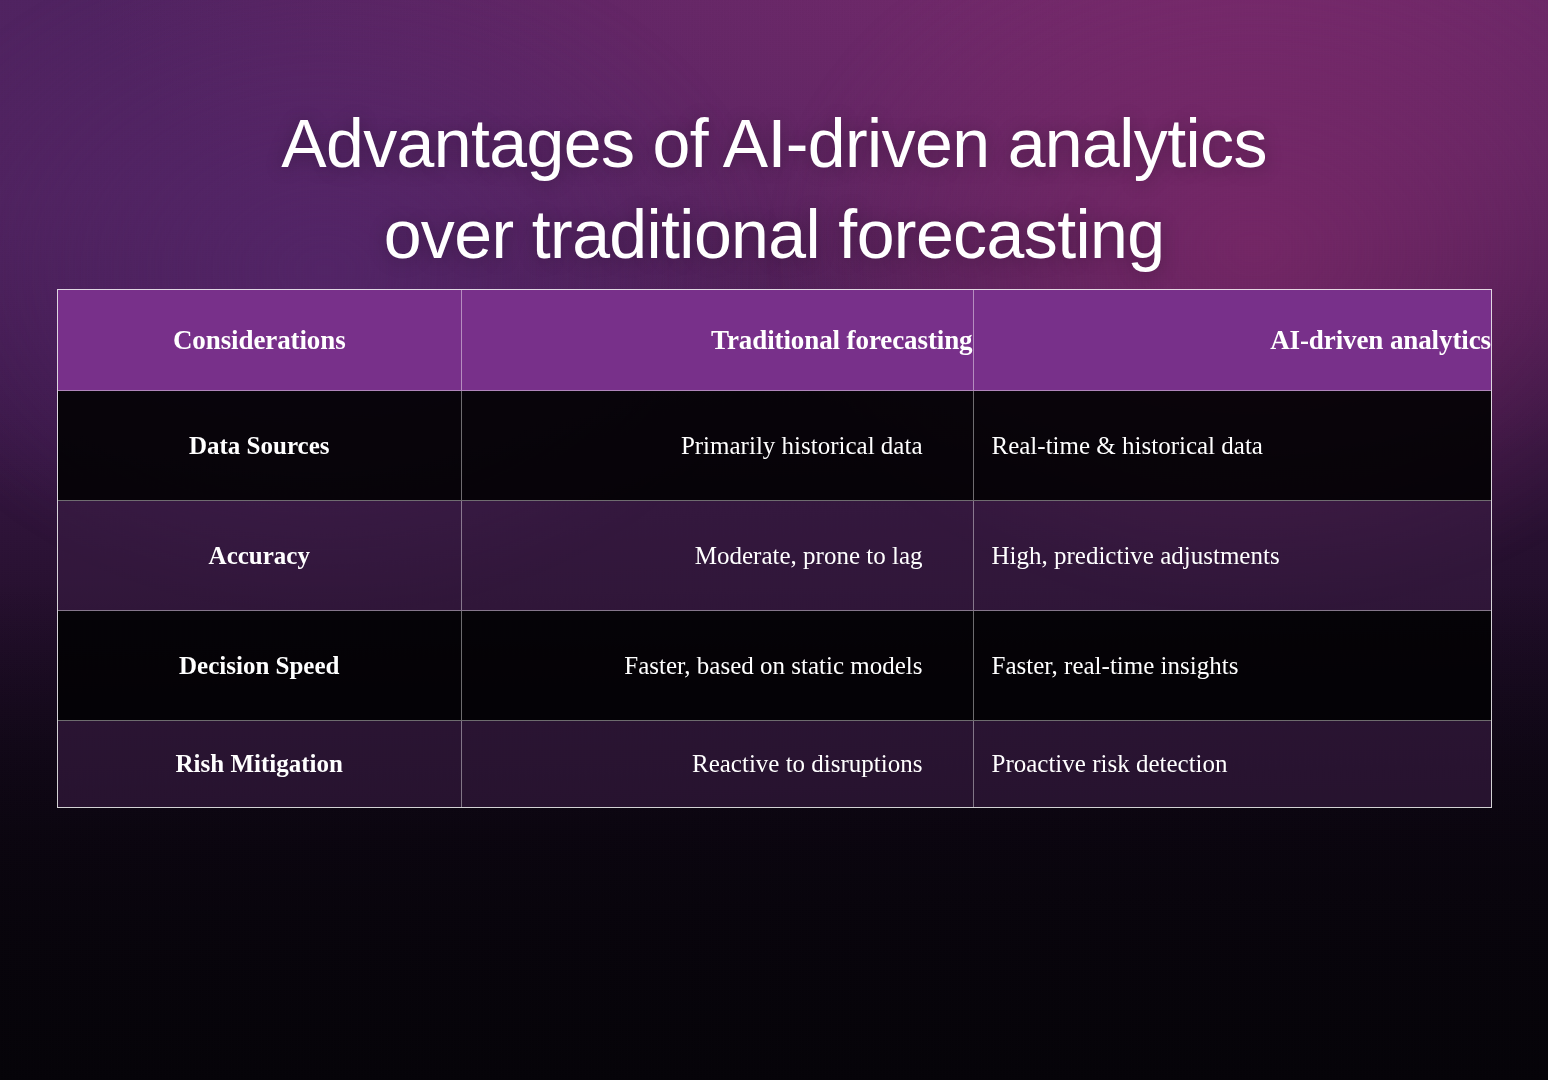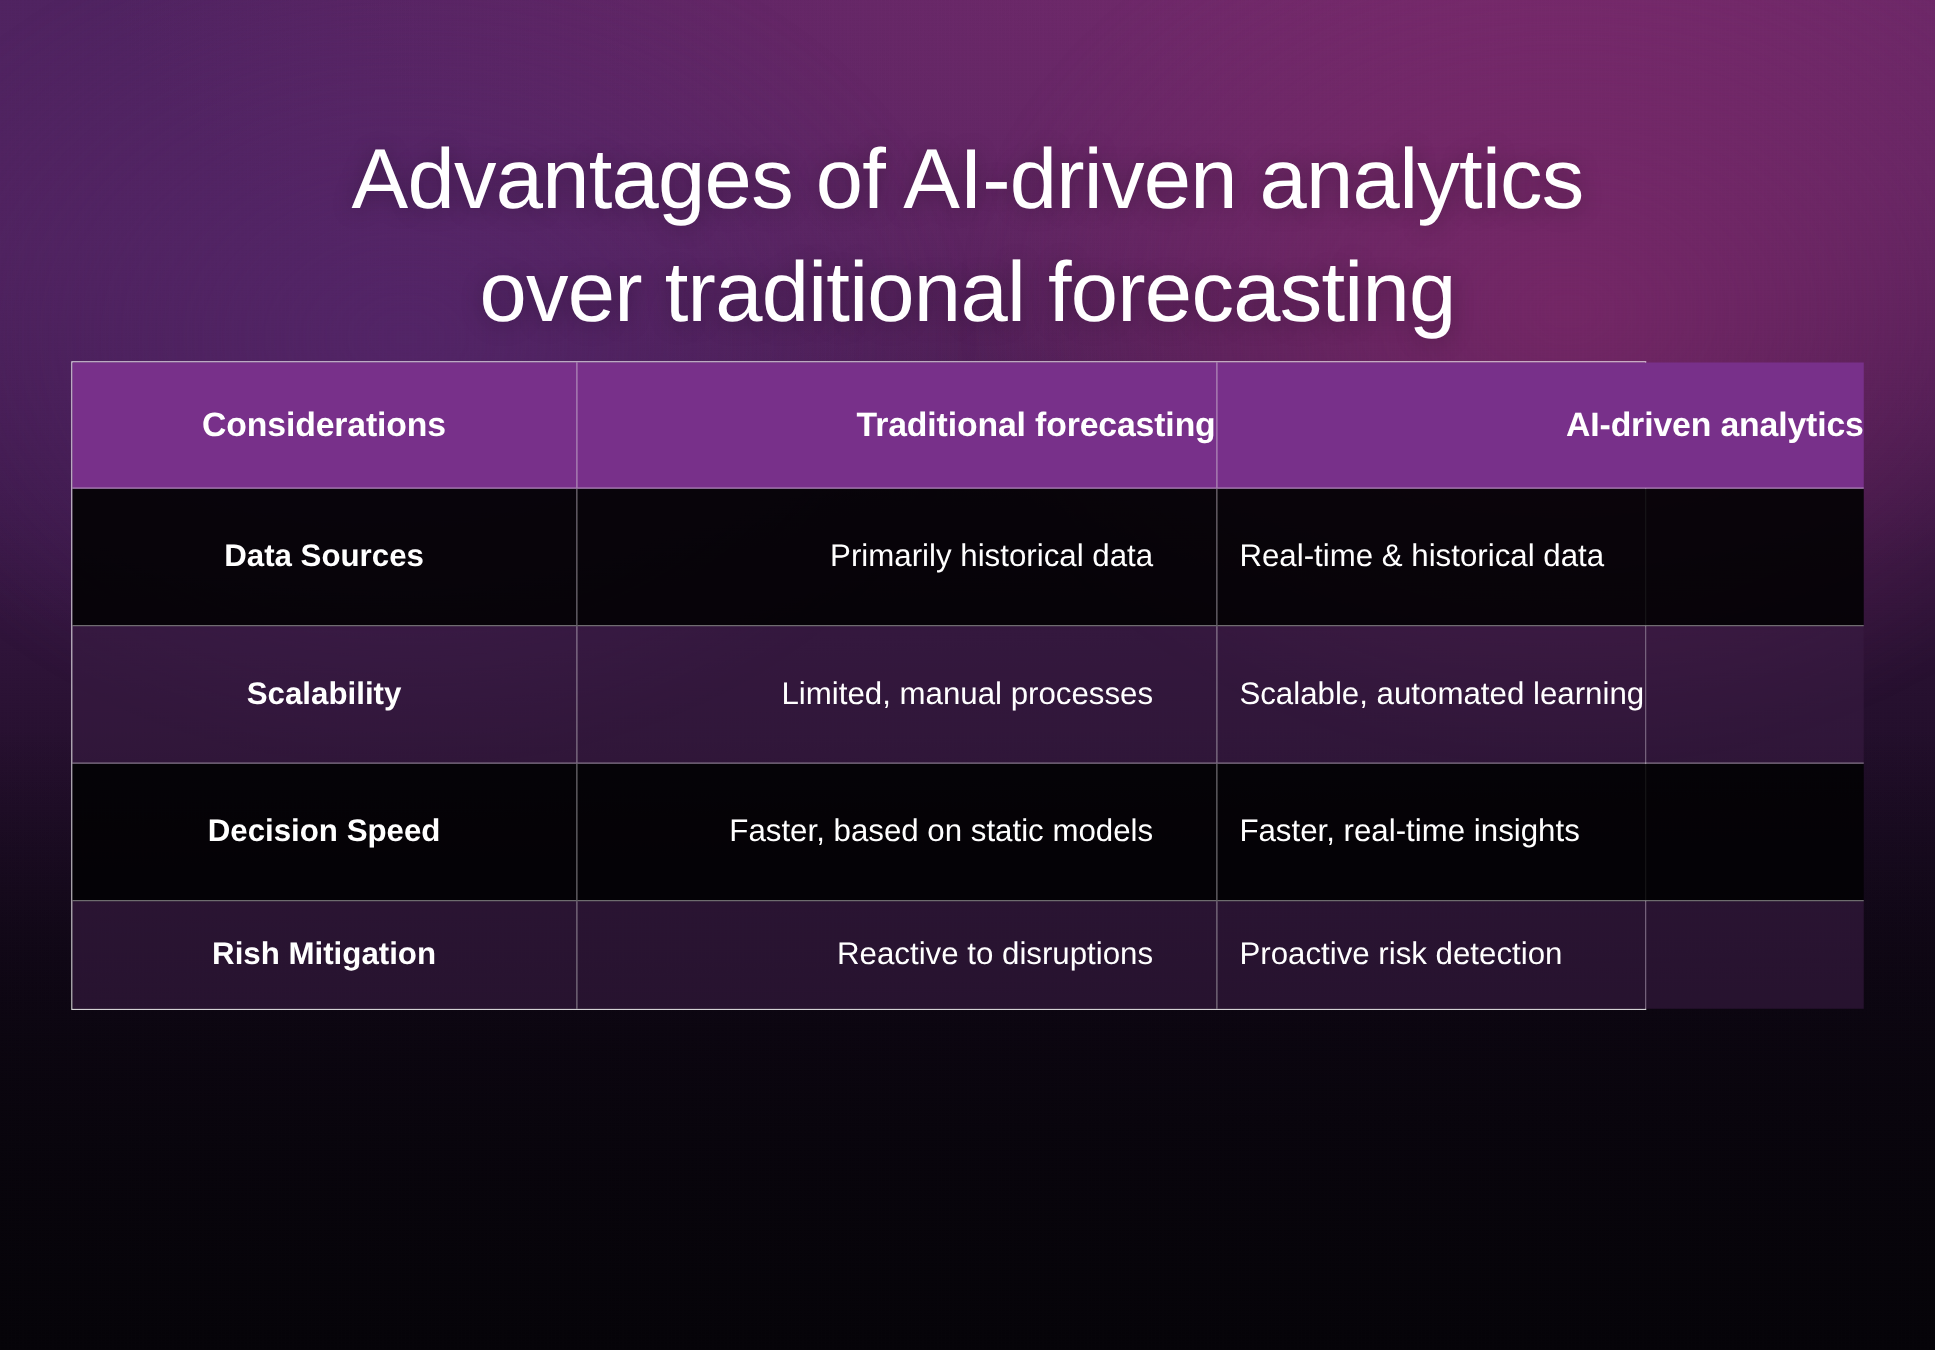--- a/index.html
+++ b/index.html
@@ -86,23 +86,24 @@
     letter-spacing: -0.6px;
     white-space: pre-line;
     text-shadow: 0 2px 18px rgba(0,0,0,0.28);
   }
 
   
   .table-wrap {
     position: absolute;
     left: 57px;
     top: 289px;
-    width: 1260px;
+    width: 1435px;
     border: 1px solid rgba(255,255,255,0.82);
     box-sizing: border-box;
+    font-family: Liberation Serif, serif;
   }
   table.cmp {
     width: 100%;
     border-collapse: collapse;
     table-layout: fixed;
   }
   table.cmp col.c1 { width: 403px; }
   table.cmp col.c2 { width: 512px; }
   table.cmp col.c3 { width: 518px; }
 
@@ -172,27 +173,27 @@
         </tr>
       </thead>
       <tbody>
 
         <tr class="tint-dark">
           <td class="k">Data Sources</td>
           <td class="v1">Primarily historical data</td>
           <td class="v2">Real-time &amp; historical data</td>
         </tr>
 
-
-
         <tr class="tint-plum">
-          <td class="k">Scalability</td>
-          <td class="v1">Limited, manual processes</td>
-          <td class="v2">Scalable, automated learning</td>
-        </tr>
+          <td class="k">Accuracy</td>
+          <td class="v1">Moderate, prone to lag</td>
+          <td class="v2">High, predictive adjustments</td>
+        </tr>
+
+
 
         <tr class="tint-dark">
           <td class="k">Decision Speed</td>
           <td class="v1">Faster, based on static models</td>
           <td class="v2">Faster, real-time insights</td>
         </tr>
 
         <tr class="tint-plum short">
           <td class="k">Rish Mitigation</td>
           <td class="v1">Reactive to disruptions</td>

